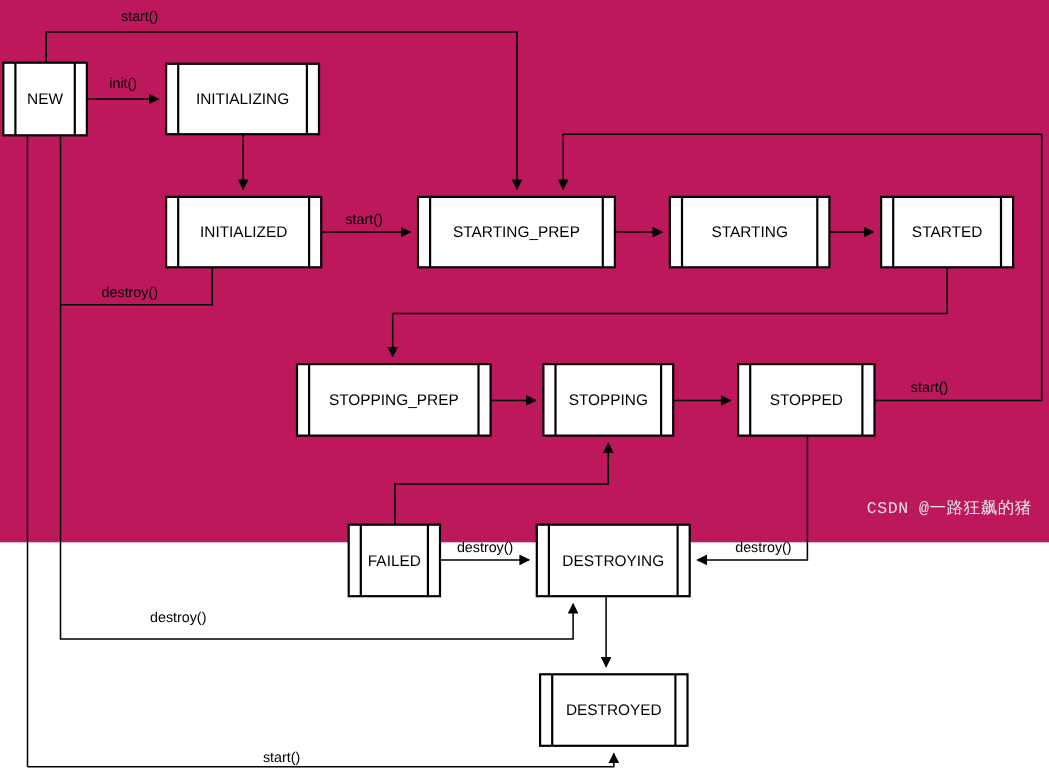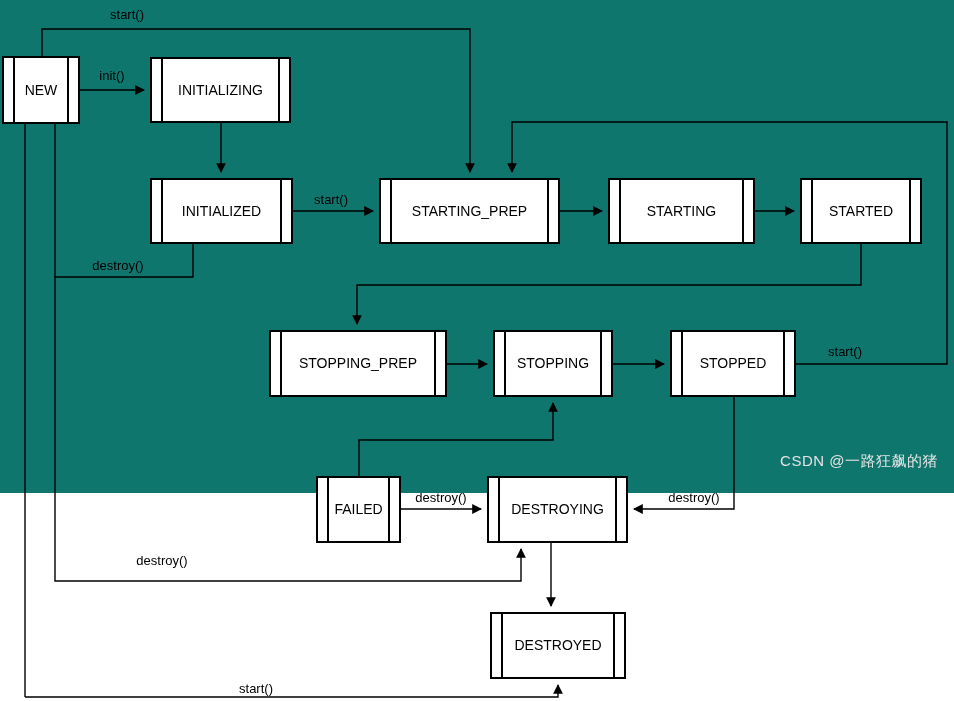--- a/index.html
+++ b/index.html
@@ -1,36 +1,36 @@
 <!DOCTYPE html>
 <html><head>
 <meta charset="utf-8">
 <title>Service Lifecycle State Diagram</title>
 <style>
   html,body{margin:0;padding:0;background:#ffffff;}
   body{
     font-family:"Liberation Sans","DejaVu Sans",sans-serif;
     width:954px;height:701px;overflow:hidden;
   }
-  #diagram-root{position:relative;width:954px;height:493px;background:#0f766e;}
+  #diagram-root{position:relative;width:954px;height:493px;background:#be185d;}
   svg.canvas{position:absolute;left:0;top:0;width:954px;height:701px;display:block;}
   .state-box-outer{fill:#ffffff;stroke:#000000;stroke-width:2;}
   .state-box-bar{stroke:#000000;stroke-width:2;}
   .state-label{
     font-family:"Liberation Sans","DejaVu Sans",sans-serif;
     font-size:14px;fill:#000000;text-anchor:middle;dominant-baseline:middle;
   }
   .edge{fill:none;stroke:#000000;stroke-width:1.4;}
   .edge-label{
     font-family:"Liberation Sans","DejaVu Sans",sans-serif;
     font-size:13px;fill:#000000;text-anchor:middle;
   }
   .watermark{
     position:absolute;right:16px;bottom:22px;
-    font-family:Liberation Sans, sans-serif;
+    font-family:Liberation Mono, monospace;
     font-size:15px;color:#e3e3e3;letter-spacing:0.5px;
     white-space:nowrap;user-select:none;
   }
 </style>
 </head>
 <body>
 
 <div id="diagram-root">
 
   <svg class="canvas" viewBox="0 0 954 701" xmlns="http://www.w3.org/2000/svg">

